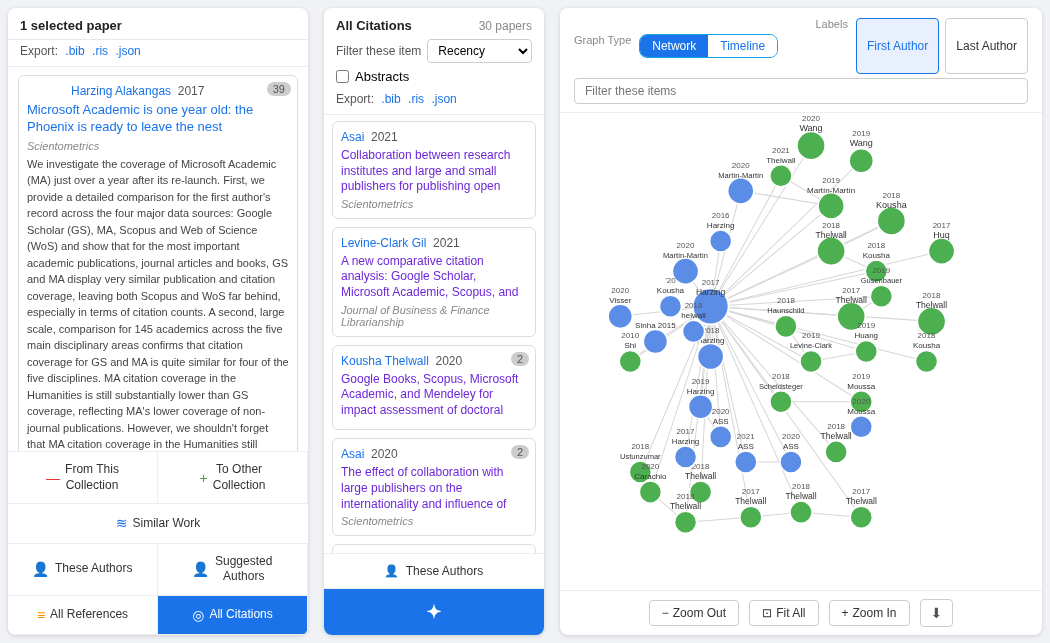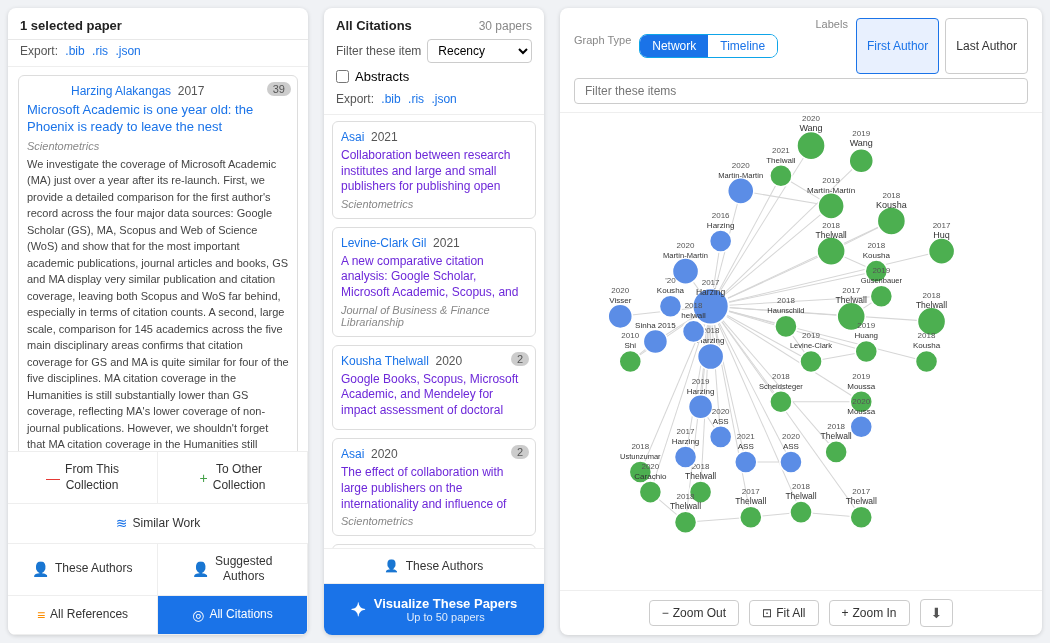--- a/index.html
+++ b/index.html
@@ -604,24 +604,20 @@
     </div>
     </div>
 
   <div class="citations-footer">
     <button class="these-authors-btn">
       <span>👤</span>
       <span>These Authors</span>
     </button>
     <button class="visualize-btn">
       <span style="font-size:18px;">✦</span>
-      <span>
-        <div>Visualize These Papers</div>
-        <div class="sub-text">Up to 50 papers</div>
-      </span>
     </button>
   </div>
 </div>
 
 <div class="panel panel-right">
   <div class="right-header">
     <div class="controls-row">
       <div class="control-group">
         <span class="control-label">Graph Type</span>
         <div class="toggle-group">

